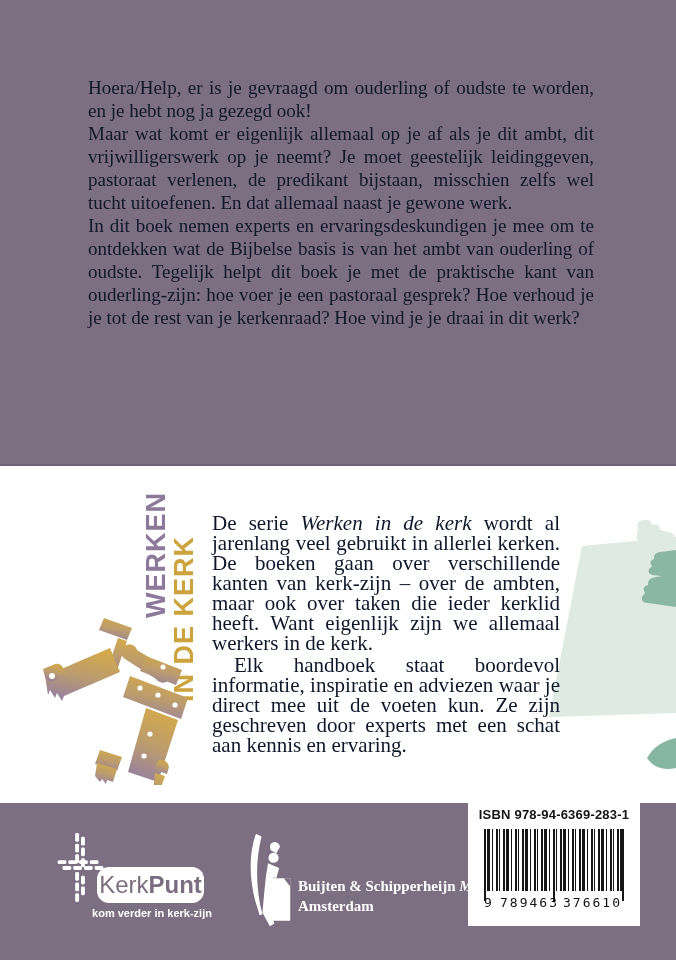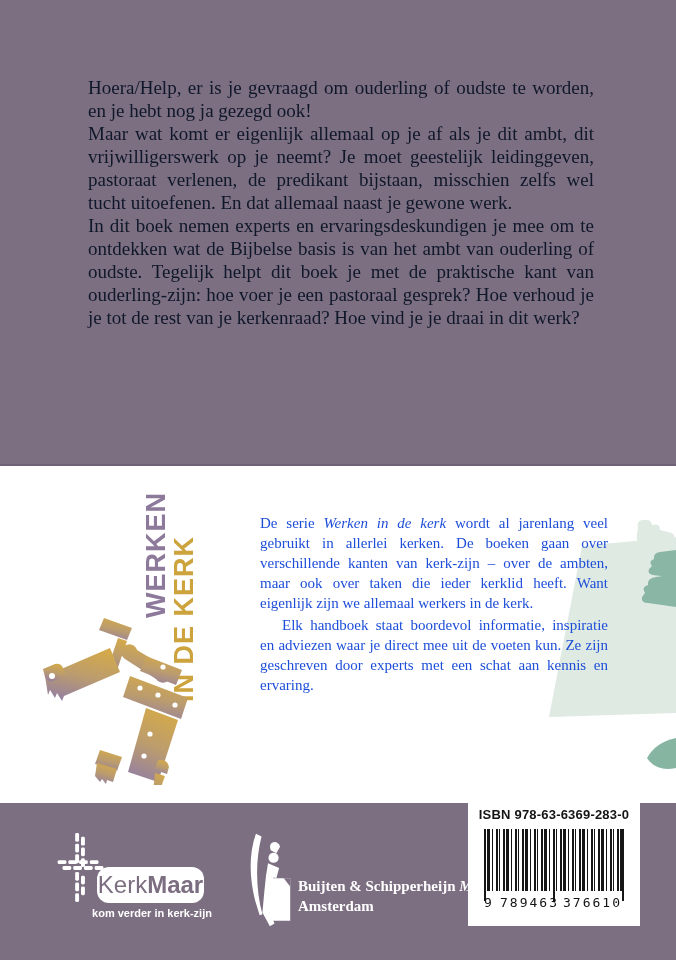--- a/index.html
+++ b/index.html
@@ -16,22 +16,22 @@
   .trap-svg{position:absolute;left:540px;top:530px;width:136px;height:190px;}
   .hands-svg{position:absolute;left:622px;top:518px;width:54px;height:96px;}
   .blob-svg{position:absolute;left:644px;top:738px;width:32px;height:34px;}
   .vtitle{position:absolute;left:142px;top:702px;width:210px;height:58px;
           transform:rotate(-90deg);transform-origin:0 0;
           font-family:"Liberation Sans",sans-serif;font-weight:bold;
           font-size:27px;line-height:28px;letter-spacing:1px;white-space:nowrap;}
   .vtitle .l1{display:block;padding-left:84px;color:#8d7a9b;}
   .vtitle .l2{display:block;color:#cda33e;}
   .tools-svg{position:absolute;left:42px;top:612px;width:150px;height:173px;}
-  .seriestext{position:absolute;left:212px;top:513px;width:348px;color:#1d4ed8;
-              font-size:15px;line-height:20px;text-align:justify;margin-left:48px;}
+  .seriestext{position:absolute;left:212px;top:513px;width:348px;color:#0f172a;
+              font-size:21px;line-height:20px;text-align:justify;}
   .seriestext p{margin:0;}
   .seriestext p.p2{text-indent:22px;margin-top:2px;}
   .seriestext em{font-style:italic;}
   
   .sec-bot{position:absolute;left:0;top:803px;width:676px;height:157px;background:#7d6f82;}
   .kp-cross{position:absolute;left:55px;top:831px;width:52px;height:74px;}
   .kp-box{position:absolute;left:97px;top:867px;width:107px;height:36px;background:#ffffff;
           border-radius:12px;display:flex;align-items:center;justify-content:center;
           font-family:"Liberation Sans",sans-serif;font-size:24px;color:#7c6e81;}
   .kp-box .bold{font-weight:bold;}
@@ -146,42 +146,42 @@
       <rect x="26" y="28" width="4" height="9" rx="1.5"></rect>
       <rect x="20" y="42" width="4" height="9" rx="1.5"></rect>
         <rect x="26" y="46" width="4" height="9" rx="1.5"></rect>
       <rect x="20" y="53" width="4" height="9" rx="1.5"></rect>
         <rect x="26" y="57" width="4" height="9" rx="1.5"></rect>
       <rect x="20" y="64" width="4" height="9" rx="1.5"></rect>
     </g>
   </svg>
   <div class="kp-box">
     <span>Kerk</span>
-      <span class="bold">Maar</span>
+      <span class="bold">Punt</span>
   </div>
   <div class="kp-tag">kom verder in kerk-zijn</div>
 
   <svg class="bs-logo" viewBox="0 0 54 100">
     <g fill="#ffffff">
       <path d="M14,0 C6,22 7,48 13,72 l5,16 3,-1 C14,62 13,30 20,3 Z"></path>
       <path d="M30,18 C26,8 38,6 40,14 l-4,7 z"></path>
       <circle cx="33" cy="26" r="5.5"></circle>
       <path d="M27,32 l12,5 -3,11 -11,-3 z"></path>
       <path d="M25,44 l8,3 -4,38 5,12 -5,3 -8,-15 2,-22 z"></path>
       <path d="M29,48 h22 v46 h-22 z"></path>
     </g>
     <path d="M51,48 l0,9 -7,-9 z" fill="#7d6f82"></path>
   </svg>
   <div class="bs-text">
     <span>Buijten &amp; Schipperheijn </span><em>Motief</em><br>
     <span>Amsterdam</span>
   </div>
 
   <div class="isbn-box">
-    <div class="isbn-label">ISBN 978-63-6369-283-0</div>
+    <div class="isbn-label">ISBN 978-94-6369-283-1</div>
     <div class="bars"></div>
     <div class="guard g1"></div>
     <div class="guard g2"></div>
     <div class="guard g3"></div>
     <div class="isbn-digits">
       <span class="d1">9</span>
       <span class="d2">789463</span>
       <span class="d3">376610</span>
     </div>
   </div>

